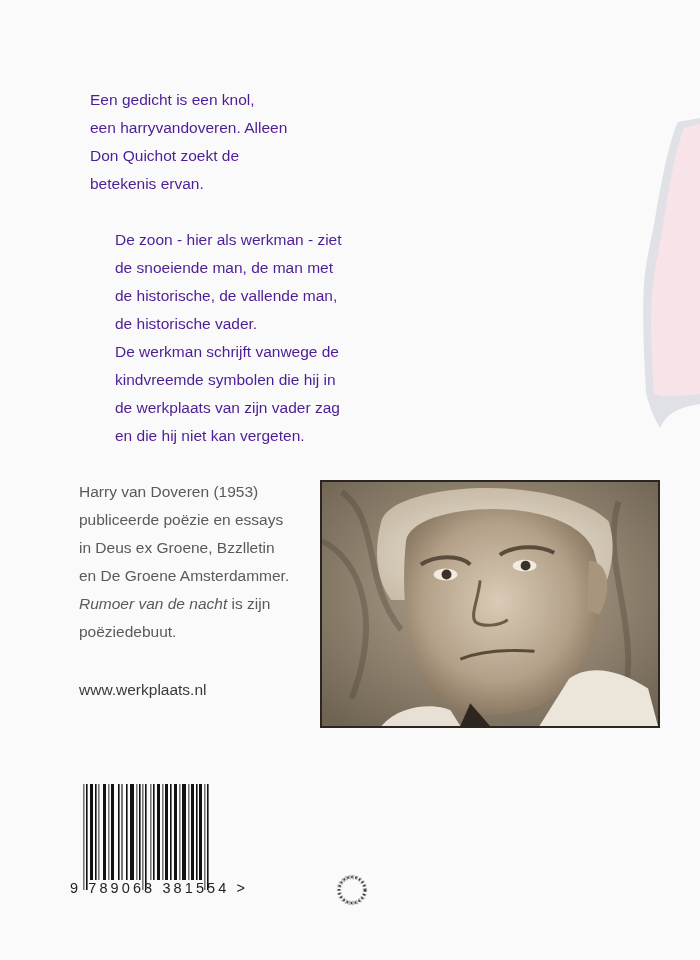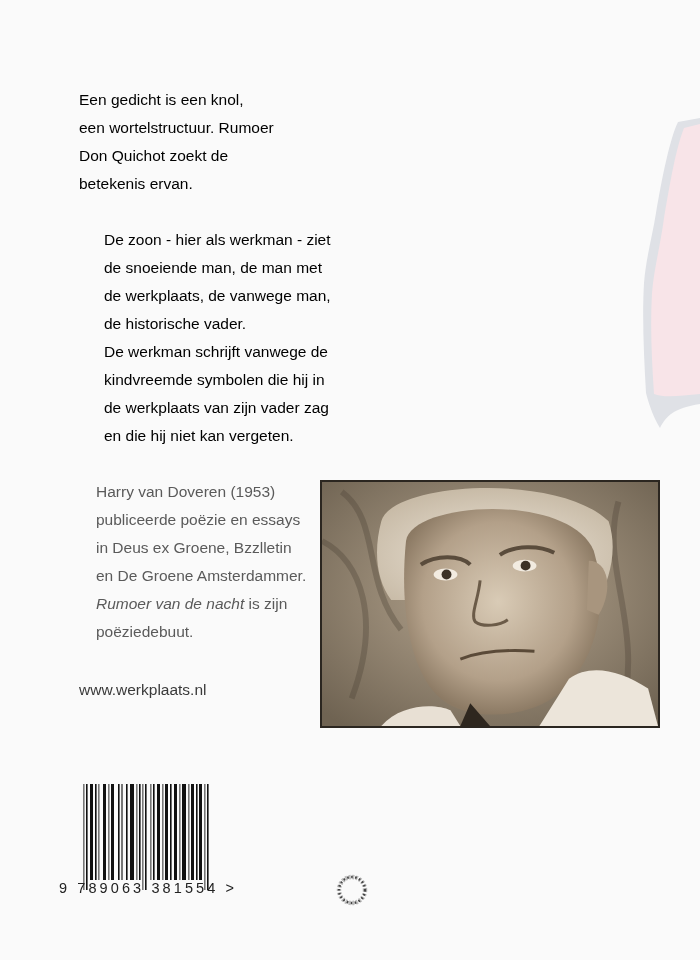--- a/index.html
+++ b/index.html
@@ -7,70 +7,70 @@
       width: 700px; height: 960px; overflow: hidden;
       background: #fafafa; position: relative;
       font-family: "Liberation Sans", sans-serif;
     }
     .page { position: absolute; inset: 0; background: #fafafa; }
 
     .watercolor {
       position: absolute; left: 640px; top: 118px; width: 60px; height: 320px;
     }
 
-    .poem { position: absolute; left: 79px; color: #000000; font-size: 15.5px; line-height: 28px; }
+    .poem { position: absolute; left: 90px; color: #4c1d95; font-size: 15.5px; line-height: 28px; }
     .poem p { margin: 0; }
     .poem-1 { top: 86px; }
     .poem-2 { top: 226px; margin-left: 25px; }
 
-    .bio { position: absolute; left: 96px; top: 478px; color: #5a5a5a; font-size: 15.5px; line-height: 28px; }
+    .bio { position: absolute; left: 79px; top: 478px; color: #5a5a5a; font-size: 15.5px; line-height: 28px; }
     .bio p { margin: 0; }
     .bio em { font-style: italic; }
 
     .links { position: absolute; left: 79px; top: 676px; color: #3a3a3a; font-size: 15.5px; line-height: 28px; }
     .links a { display: block; color: #3a3a3a; text-decoration: none; }
 
     .photo-frame {
       position: absolute; left: 320px; top: 480px; width: 340px; height: 248px;
       box-sizing: border-box; border: 2px solid #2b2620; background: #8a7c68; overflow: hidden;
     }
     .photo-frame svg { display: block; width: 100%; height: 100%; }
 
     .barcode { position: absolute; left: 78px; top: 784px; width: 150px; height: 112px; }
     .barcode svg { display: block; }
     .isbn {
-      position: absolute; left: 59px; top: 880px; font-size: 14.5px; color: #222;
+      position: absolute; left: 70px; top: 880px; font-size: 14.5px; color: #222;
       letter-spacing: 3.1px; font-family: "Liberation Sans", sans-serif; white-space: pre;
     }
 
     .publisher-logo { position: absolute; left: 336px; top: 874px; width: 32px; height: 32px; }
   </style>
 </head>
 <body>
 
 <div class="page">
 
   <div class="watercolor">
     <svg width="60" height="320" viewBox="0 0 60 320">
       <path d="M38,4 C30,20 22,60 16,95 C12,120 6,140 4,165 C2,200 4,240 6,275 C10,290 14,300 20,310 C26,298 34,290 60,286 L60,0 Z" fill="#dfe1e6"></path>
       <path d="M44,10 C36,30 30,65 24,100 C20,130 14,150 12,175 C10,210 12,245 14,276 C24,280 40,278 60,276 L60,6 Z" fill="#f8e4e8"></path>
     </svg>
   </div>
 
   <div class="poem poem-1">
     <p>Een gedicht is een knol,</p>
-    <p>een wortelstructuur. Rumoer</p>
+    <p>een harryvandoveren. Alleen</p>
     <p>Don Quichot zoekt de</p>
     <p>betekenis ervan.</p>
   </div>
 
   <div class="poem poem-2">
     <p>De zoon - hier als werkman - ziet</p>
     <p>de snoeiende man, de man met</p>
-    <p>de werkplaats, de vanwege man,</p>
+    <p>de historische, de vallende man,</p>
     <p>de historische vader.</p>
     <p>De werkman schrijft vanwege de</p>
     <p>kindvreemde symbolen die hij in</p>
     <p>de werkplaats van zijn vader zag</p>
     <p>en die hij niet kan vergeten.</p>
   </div>
 
   <div class="bio">
     <p>Harry van Doveren (1953)</p>
     <p>publiceerde poëzie en essays</p>

